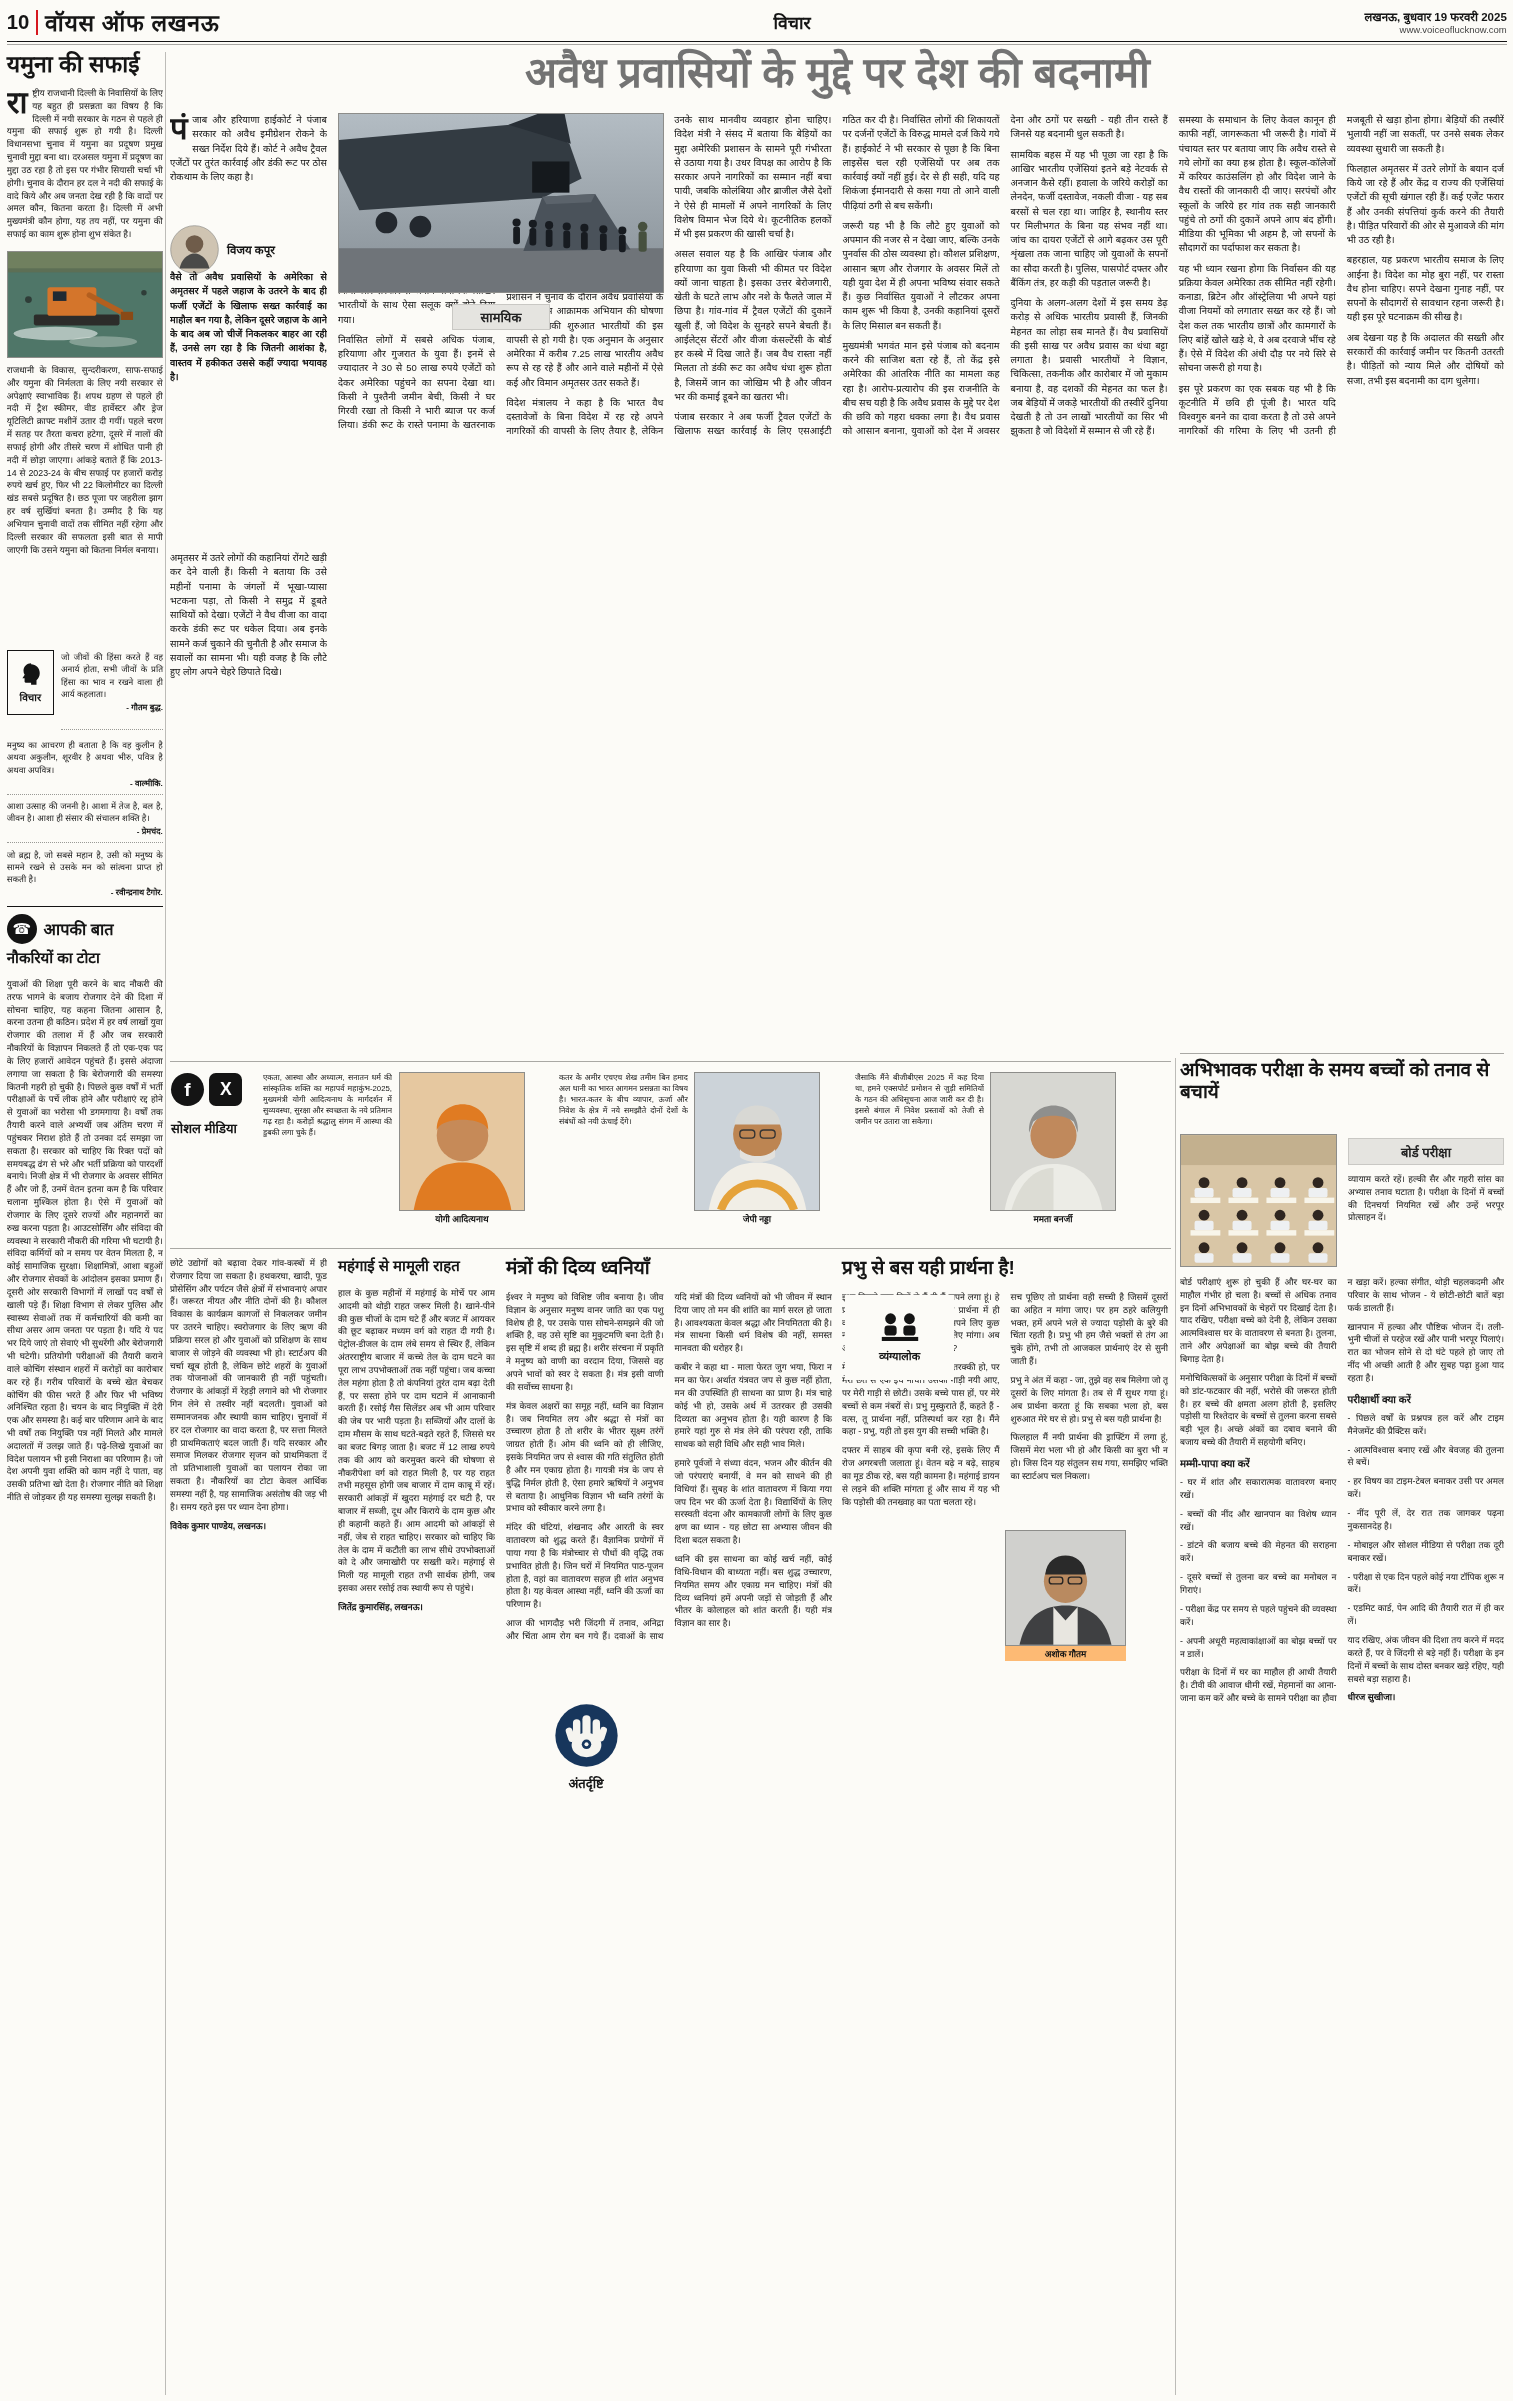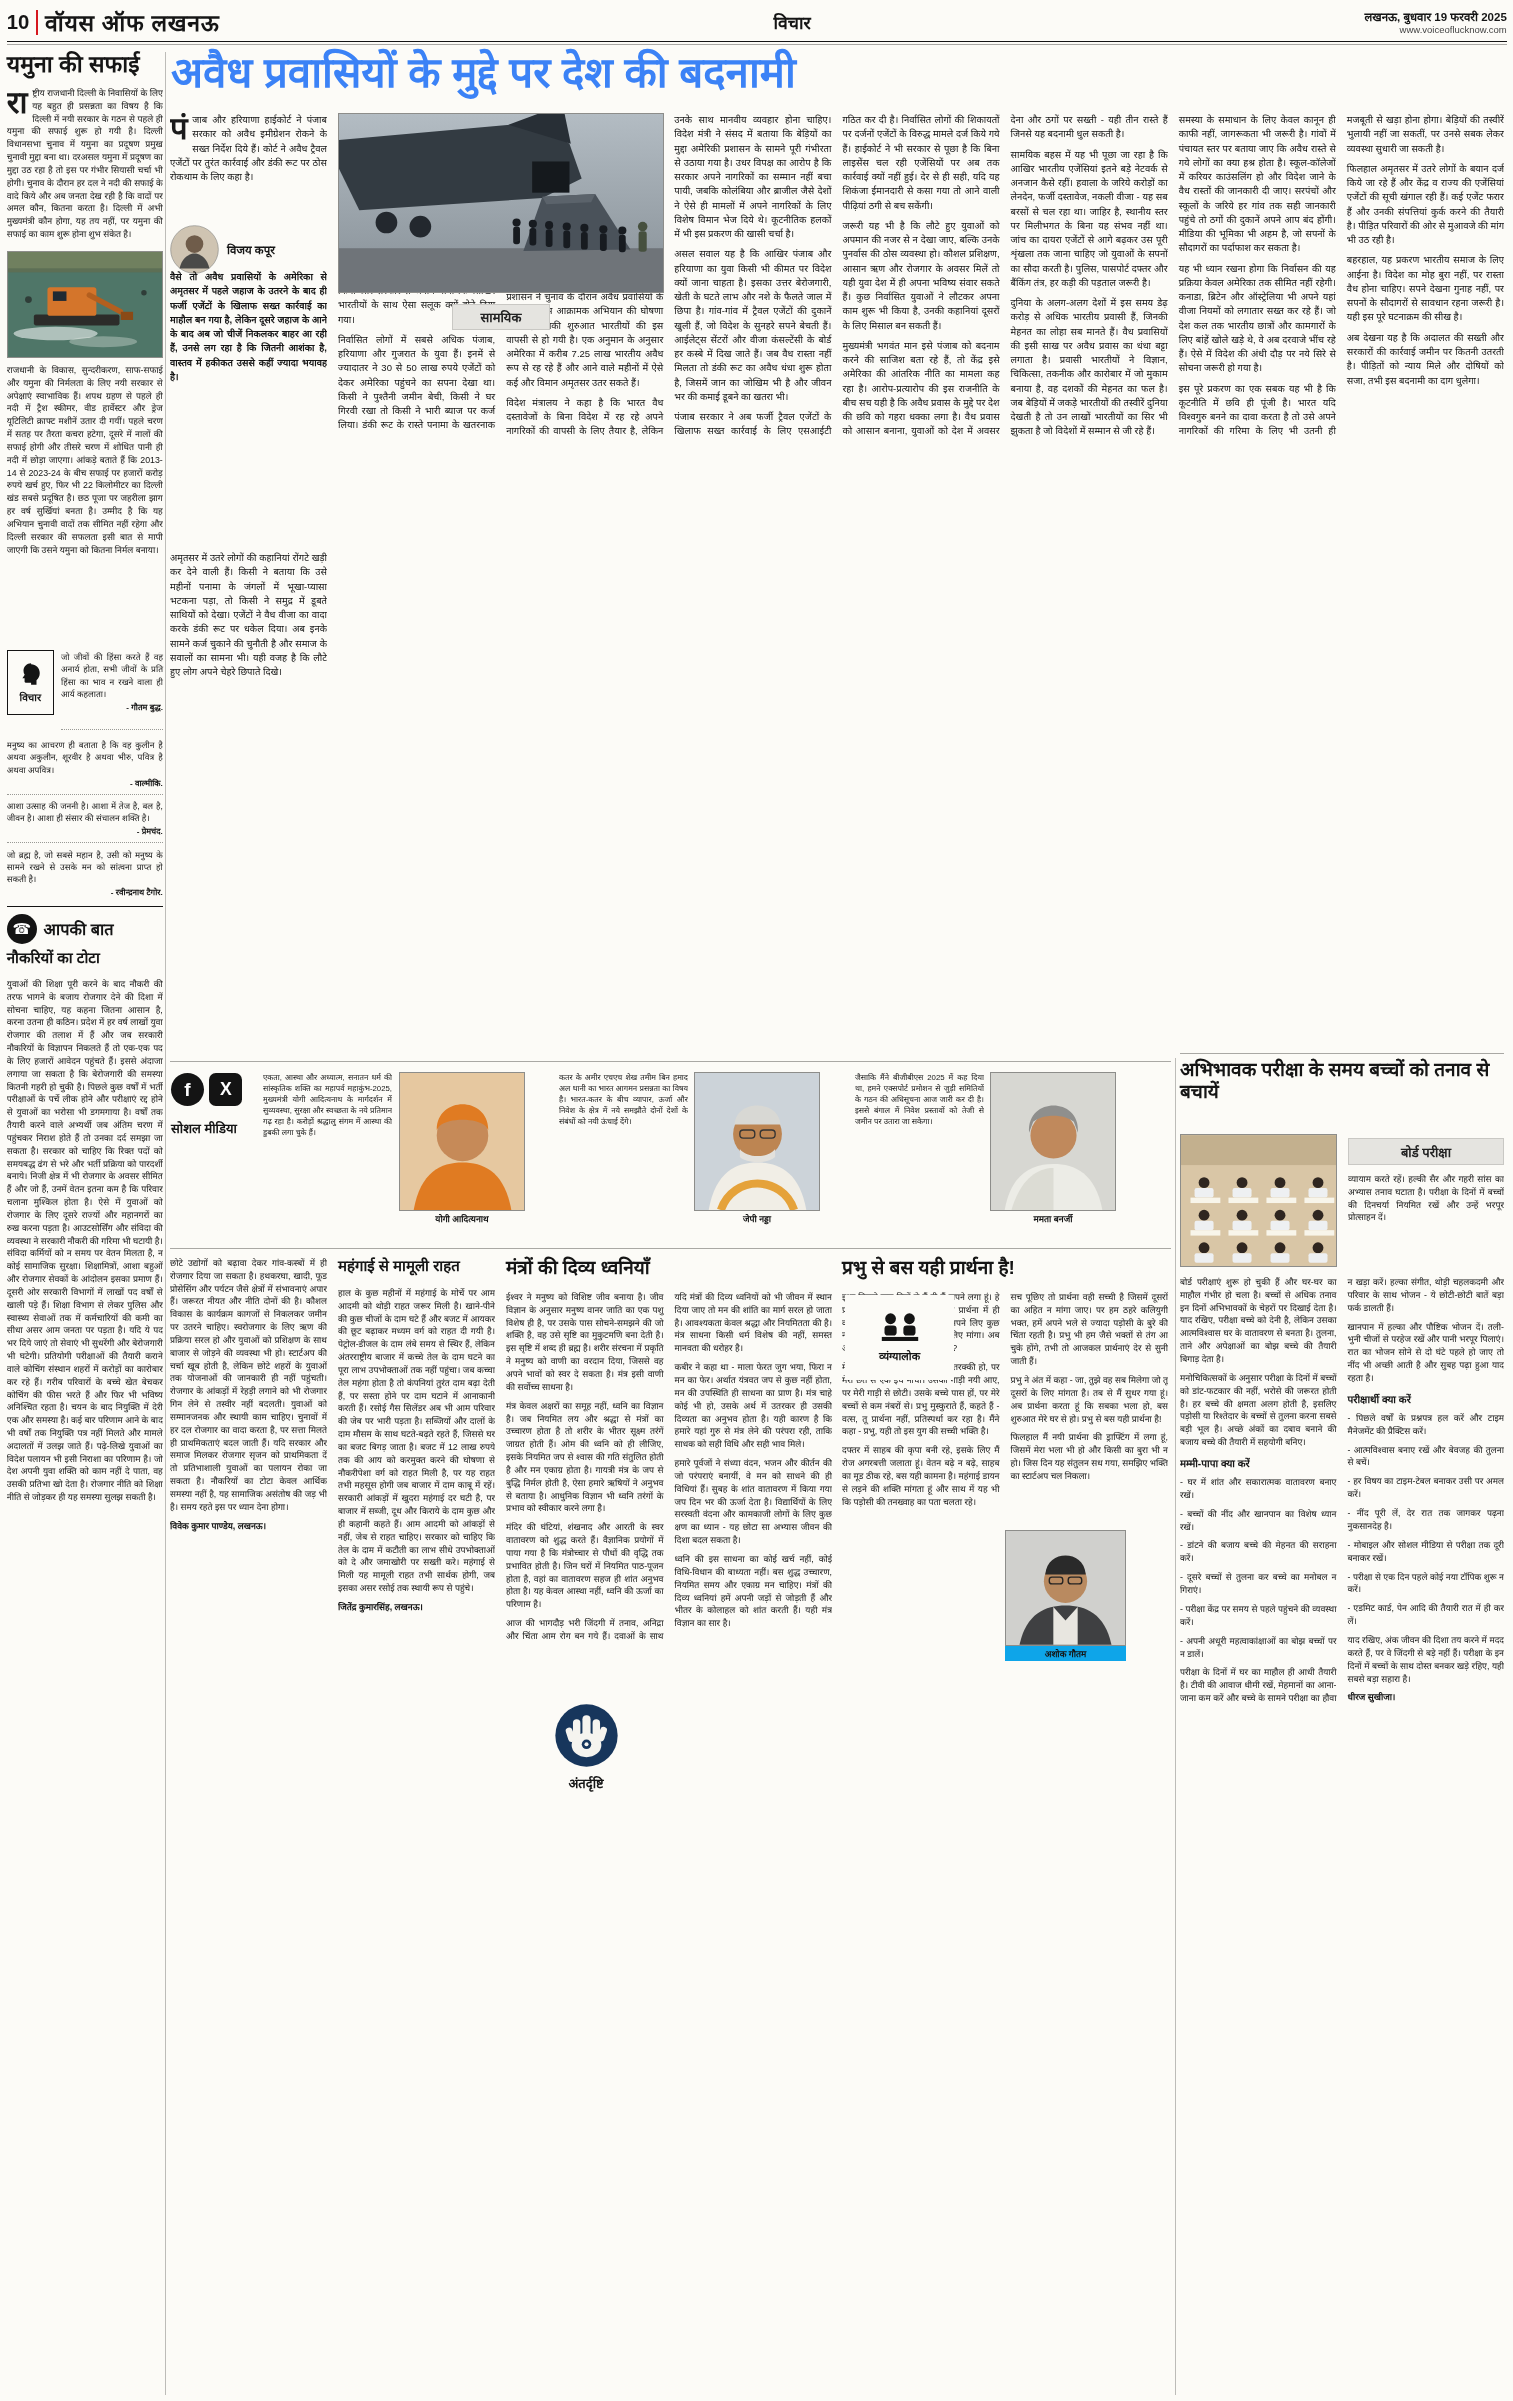--- a/index.html
+++ b/index.html
@@ -7,21 +7,21 @@
   body {
     width:1514px; height:2401px; position:relative;
     background:#fcfbf7; color:#151515;
     font-family:"Liberation Sans","DejaVu Sans",sans-serif;
     overflow:hidden;
   }
   .abs { position:absolute; }
   .body-text { font-size:8.8px; line-height:1.46; text-align:justify; overflow:hidden; }
   .body-text p { margin:0 0 6.1px; }
   .body-lg { font-size:9.5px; line-height:1.5; }
-  .main-headline { color:#3b82f6; font-weight:bold; font-size:42px; line-height:1.1; }
+  .main-headline { color:#737373; font-weight:bold; font-size:42px; line-height:1.1; text-align:center; }
   .h-rail { font-size:23px; font-weight:bold; line-height:1.1; }
   .h-mid { font-size:19px; font-weight:bold; line-height:1.15; }
   .h-sm { font-size:15px; font-weight:bold; line-height:1.15; }
   .dropcap { float:left; font-size:31px; line-height:0.85; font-weight:bold; padding:2.7px 4.7px 0 0; color:#1a1a1a; }
   .tag-box { background:#e5e4e0; border:0.7px solid #c9c8c4; display:flex; align-items:center; justify-content:center;
              font-weight:bold; font-size:13px; color:#222; }
   .photo { border:0.7px solid #8d8d8a; background:#cfcfcc; overflow:hidden; }
   .photo svg { display:block; }
   .pname { font-size:8.8px; font-weight:bold; text-align:center; padding-top:2px; }
   .quote { font-size:8.5px; line-height:1.42; text-align:justify; border-bottom:0.7px dotted #9a9a96; padding:5.4px 0 4.7px; }
@@ -320,21 +320,21 @@
 <div class="abs white-pocket z2" style="left:845px; top:1295px; width:109px; height:85px;">
   <svg width="42" height="31" viewBox="0 0 62 46">
     <circle cx="17" cy="10" r="8" fill="#141414"></circle>
     <circle cx="45" cy="10" r="8" fill="#141414"></circle>
     <rect x="8" y="20" width="18" height="15" rx="5" fill="#141414"></rect>
     <rect x="36" y="20" width="18" height="15" rx="5" fill="#141414"></rect>
     <rect x="4" y="37" width="54" height="6" fill="#141414"></rect>
   </svg>
   <span class="pocket-label" style="font-size:11px;">व्यंग्यालोक</span>
 </div>
-<div class="abs z2" style="left:1005px; top:1530px; width:121px; background:#0ea5e9; padding-bottom:1.4px;">
+<div class="abs z2" style="left:1005px; top:1530px; width:121px; background:#fdba74; padding-bottom:1.4px;">
   <div class="photo">
     <svg width="119" height="114" viewBox="0 0 176 168">
       <rect width="176" height="168" fill="#d0d0cd"></rect>
       <path d="M20 168 C30 122 58 110 88 110 C118 110 146 122 156 168 Z" fill="#3f4042"></path>
       <path d="M70 112 L88 132 L106 112 L106 168 L70 168 Z" fill="#e8e6e0"></path>
       <circle cx="88" cy="74" r="32" fill="#b98a60"></circle>
       <path d="M58 64 C60 44 74 36 88 36 C102 36 116 44 118 64 Z" fill="#2a2a2a"></path>
       <rect x="64" y="68" width="20" height="10" rx="4" fill="none" stroke="#222" stroke-width="2"></rect>
       <rect x="92" y="68" width="20" height="10" rx="4" fill="none" stroke="#222" stroke-width="2"></rect>
     </svg>

